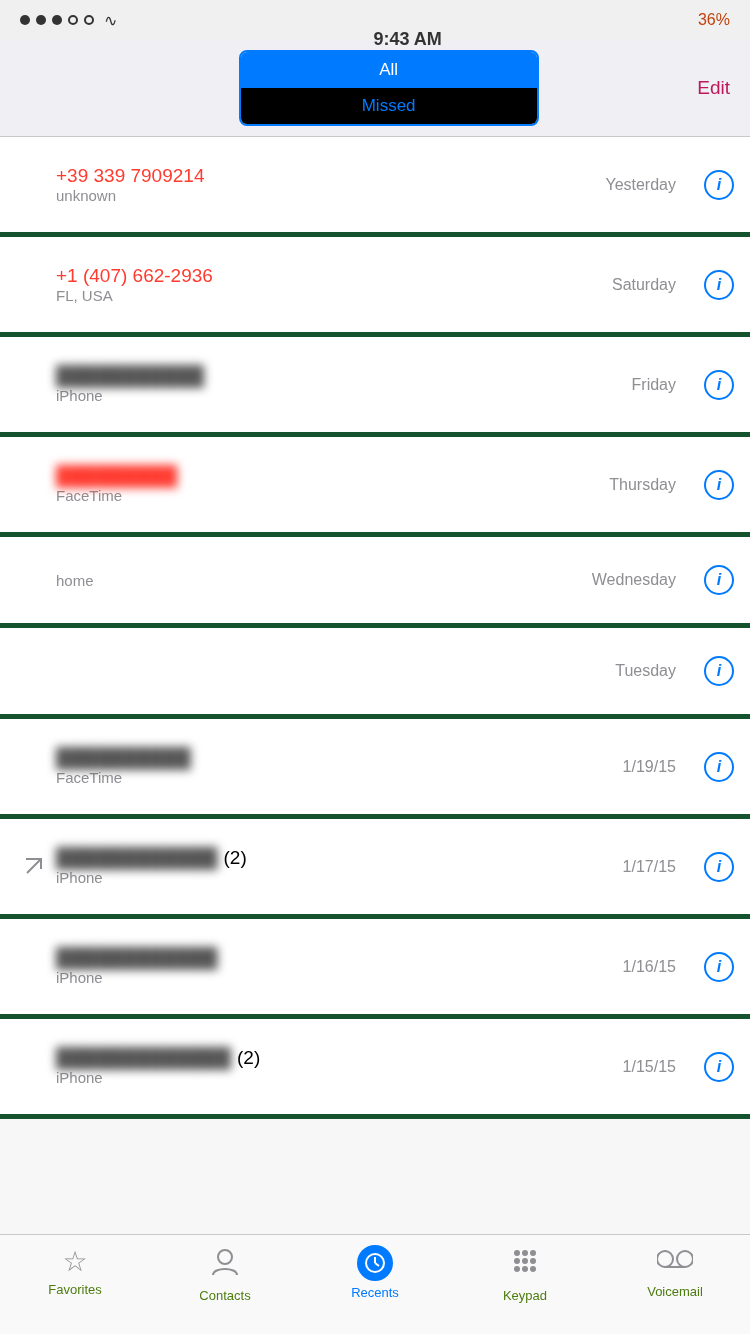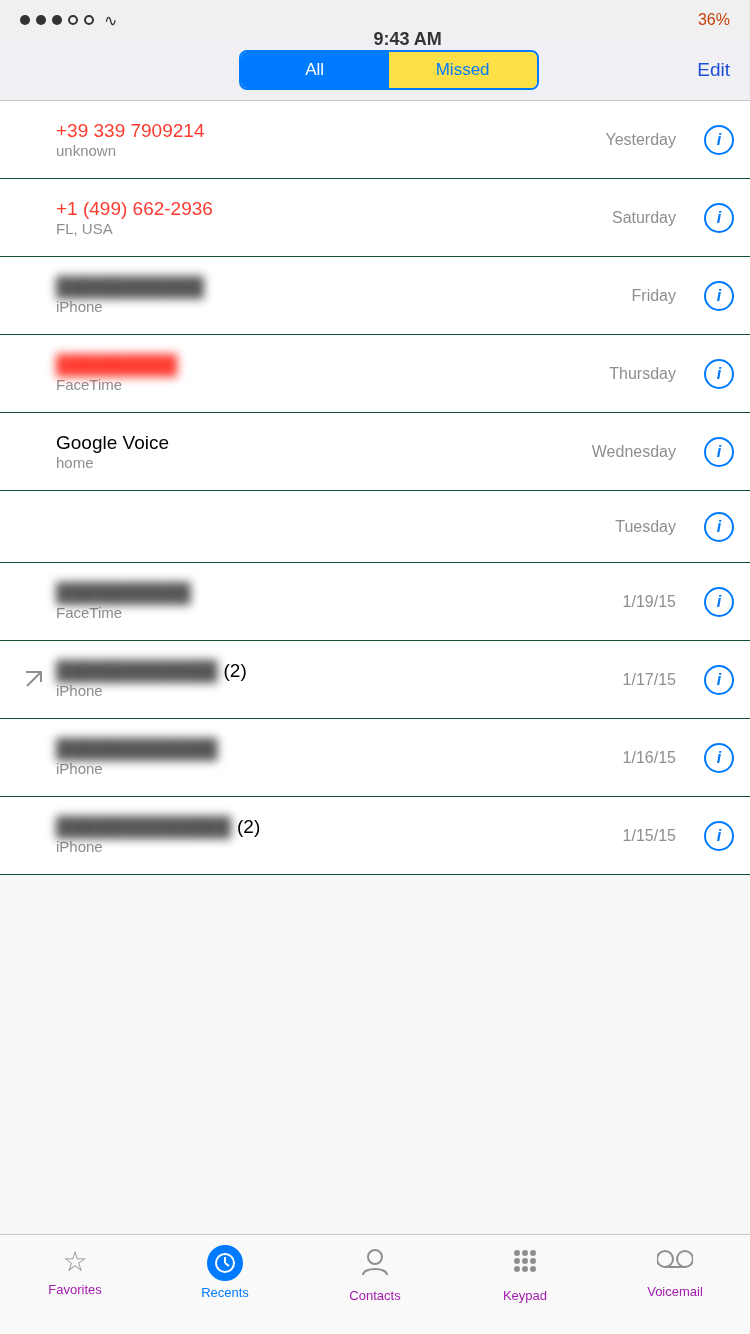--- a/index.html
+++ b/index.html
@@ -44,56 +44,57 @@
       align-items: center;
       justify-content: space-between;
       border-bottom: 1px solid #c8c8c8;
     }
     .segment-control {
       display: flex;
       border: 2px solid #007aff;
       border-radius: 8px;
       overflow: hidden;
       width: 300px;
+      flex-direction: column;
     }
     .segment-btn {
       flex: 1;
       padding: 8px 0;
       text-align: center;
       font-size: 17px;
       font-weight: 400;
       cursor: pointer;
       color: #007aff;
-      background: #fde047;
+      background: #000000;
     }
     .segment-btn.active {
       background: #007aff;
       color: white;
       font-weight: 500;
     }
     .edit-btn {
       font-size: 19px;
-      color: #1d4ed8;
+      color: #be185d;
       background: none;
       border: none;
       cursor: pointer;
       font-weight: 400;
     }
     .header-spacer { width: 60px; }
 
     
     .call-list {
       background: white;
       flex: 1;
     }
     .call-item {
       display: flex;
       align-items: center;
-      padding: 19px 16px;
-      border-bottom: 1px solid #14532d;
+      padding: 28px 16px;
+      border-bottom: 5px solid #14532d;
       background: white;
       min-height: 72px;
       justify-content: space-between;
     }
     .call-icon-area {
       width: 36px;
       display: flex;
       align-items: center;
       justify-content: center;
       flex-shrink: 0;
@@ -159,21 +160,21 @@
       align-items: center;
       gap: 4px;
       cursor: pointer;
     }
     .tab-icon {
       font-size: 28px;
       color: #8e8e93;
     }
     .tab-label {
       font-size: 13px;
-      color: #a21caf;
+      color: #4d7c0f;
     }
     .tab-label.active { color: #007aff; }
 
     
     .recents-circle {
       width: 36px; height: 36px;
       border-radius: 50%;
       background: #007aff;
       display: flex; align-items: center; justify-content: center;
       color: white;
@@ -226,21 +227,21 @@
         <div class="call-subtype">unknown</div>
       </div>
       <div class="call-meta">
         <div class="call-time">Yesterday</div>
         <div class="info-btn">i</div>
       </div>
     </div>
     <div class="call-item">
       <div class="call-icon-area"></div>
       <div class="call-info">
-        <div class="call-name missed">+1 (499) 662-2936</div>
+        <div class="call-name missed">+1 (407) 662-2936</div>
         <div class="call-subtype">FL, USA</div>
       </div>
       <div class="call-meta">
         <div class="call-time">Saturday</div>
         <div class="info-btn">i</div>
       </div>
     </div>
     <div class="call-item">
       <div class="call-icon-area"></div>
       <div class="call-info">
@@ -259,21 +260,20 @@
         <div class="call-subtype">FaceTime</div>
       </div>
       <div class="call-meta">
         <div class="call-time">Thursday</div>
         <div class="info-btn">i</div>
       </div>
     </div>
     <div class="call-item">
       <div class="call-icon-area"></div>
       <div class="call-info">
-        <div class="call-name">Google Voice</div>
         <div class="call-subtype">home</div>
       </div>
       <div class="call-meta">
         <div class="call-time">Wednesday</div>
         <div class="info-btn">i</div>
       </div>
     </div>
     <div class="call-item">
       <div class="call-icon-area"></div>
       <div class="call-info">
@@ -331,39 +331,39 @@
         <div class="call-time">1/15/15</div>
         <div class="info-btn">i</div>
       </div>
     </div>
   </div>
 
 <div class="tab-bar">
   <div class="tab-item">
     <span class="tab-icon">☆</span>
     <span class="tab-label">Favorites</span>
-  </div>
-  <div class="tab-item">
-    <div class="recents-circle">
-      <svg width="22" height="22" viewBox="0 0 22 22" fill="none">
-        <circle cx="11" cy="11" r="9" stroke="white" stroke-width="2" fill="none"></circle>
-        <line x1="11" y1="5" x2="11" y2="11" stroke="white" stroke-width="2"></line>
-        <line x1="11" y1="11" x2="15" y2="14" stroke="white" stroke-width="2"></line>
-      </svg>
-    </div>
-    <span class="tab-label active">Recents</span>
   </div>
   <div class="tab-item">
     <span class="tab-icon" style="font-size:28px;">
       <svg width="32" height="32" viewBox="0 0 32 32" fill="none">
         <circle cx="16" cy="12" r="7" stroke="#8e8e93" stroke-width="2" fill="none"></circle>
         <path d="M4 30 C4 22 28 22 28 30" stroke="#8e8e93" stroke-width="2" fill="none"></path>
       </svg>
     </span>
     <span class="tab-label">Contacts</span>
+  </div>
+  <div class="tab-item">
+    <div class="recents-circle">
+      <svg width="22" height="22" viewBox="0 0 22 22" fill="none">
+        <circle cx="11" cy="11" r="9" stroke="white" stroke-width="2" fill="none"></circle>
+        <line x1="11" y1="5" x2="11" y2="11" stroke="white" stroke-width="2"></line>
+        <line x1="11" y1="11" x2="15" y2="14" stroke="white" stroke-width="2"></line>
+      </svg>
+    </div>
+    <span class="tab-label active">Recents</span>
   </div>
   <div class="tab-item">
     <span class="tab-icon">
       <svg width="32" height="32" viewBox="0 0 32 32">
         <circle cx="8" cy="8" r="3" fill="#8e8e93"></circle>
         <circle cx="16" cy="8" r="3" fill="#8e8e93"></circle>
         <circle cx="24" cy="8" r="3" fill="#8e8e93"></circle>
         <circle cx="8" cy="16" r="3" fill="#8e8e93"></circle>
         <circle cx="16" cy="16" r="3" fill="#8e8e93"></circle>
         <circle cx="24" cy="16" r="3" fill="#8e8e93"></circle>

